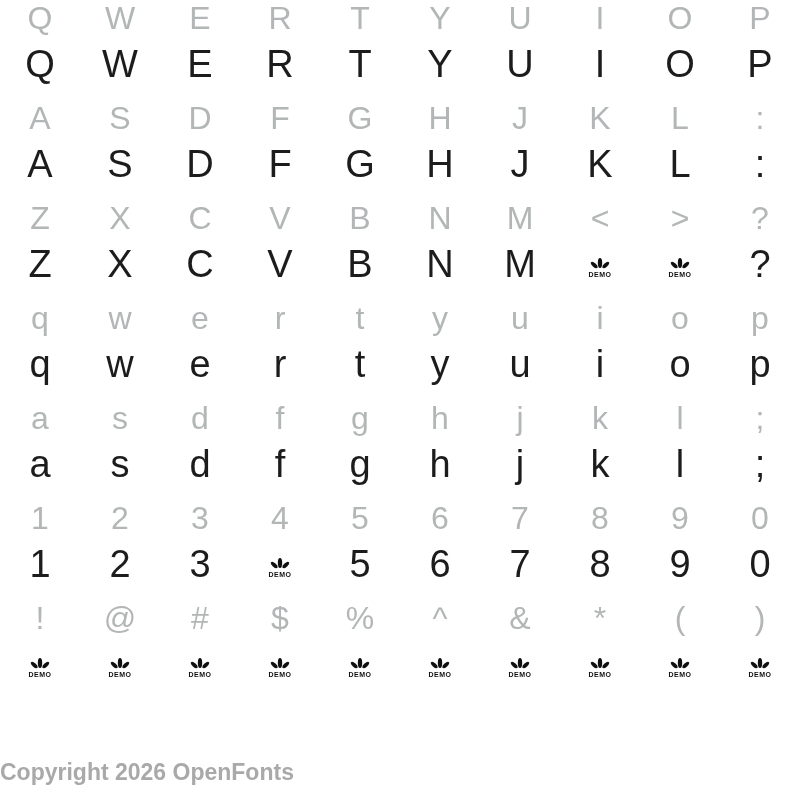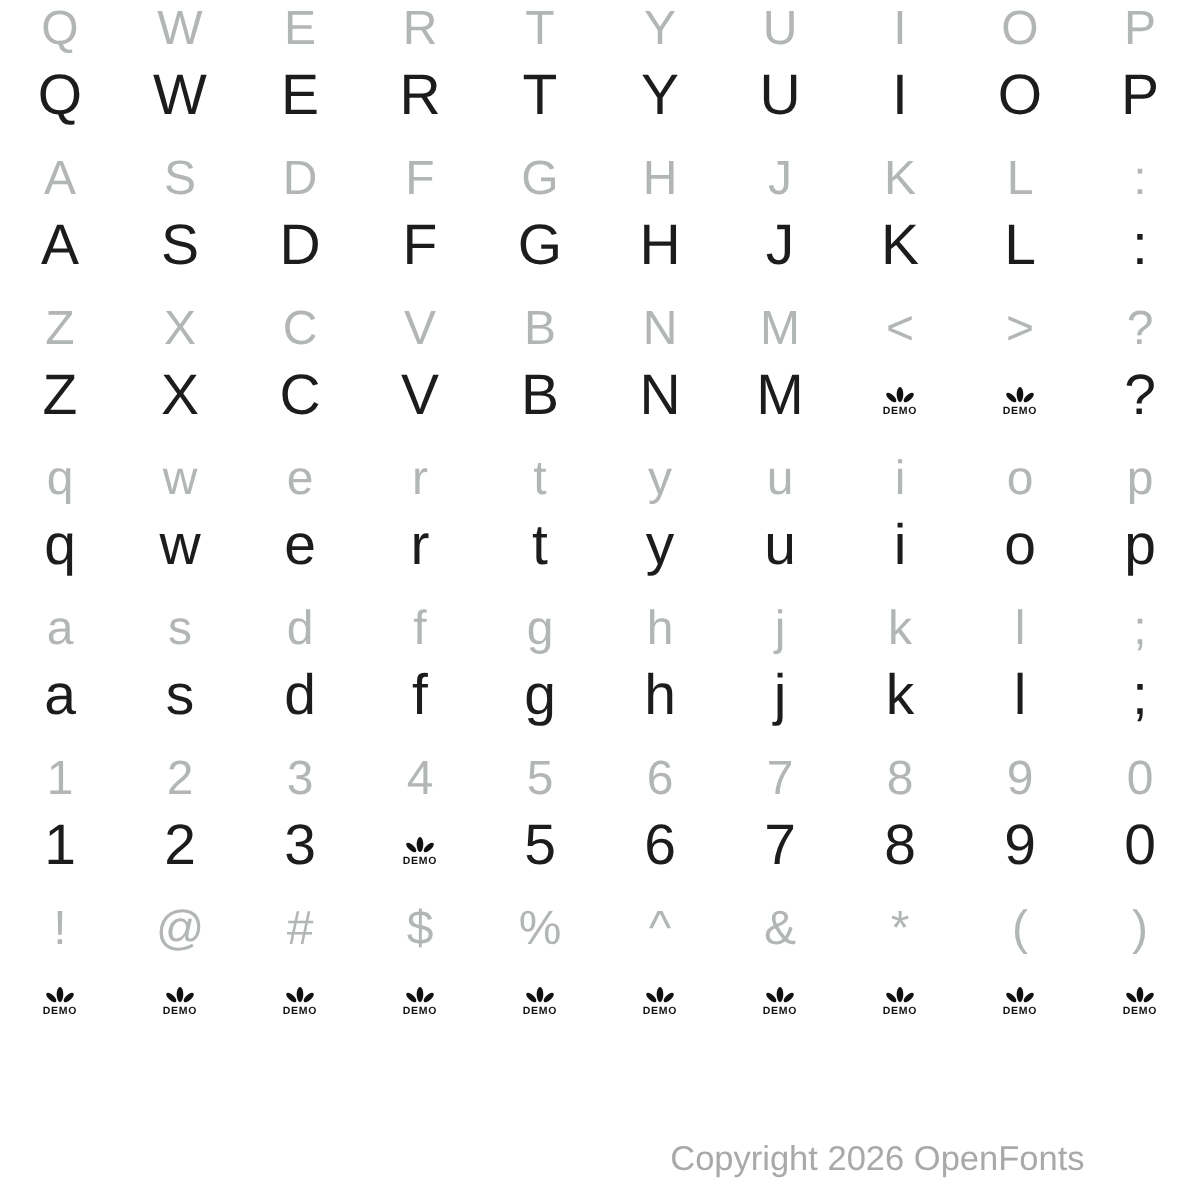--- a/index.html
+++ b/index.html
@@ -66,24 +66,24 @@
     letter-spacing: 0.5px;
     color: #111;
     line-height: 7px;
     margin-top: 1px;
   }
   .copyright {
     position: absolute;
     top: 758px;
     left: 0;
     width: 723px;
-    text-align: right;
+    text-align: left;
     font-size: 23px;
     line-height: 28px;
-    font-weight: 400;
+    font-weight: 700;
     color: #a9a9a9;
   }
 </style>
 </head>
 <body>
 
 <div class="page">
   <div class="grid">
       <div class="pair">
         <div class="row gray-row">

